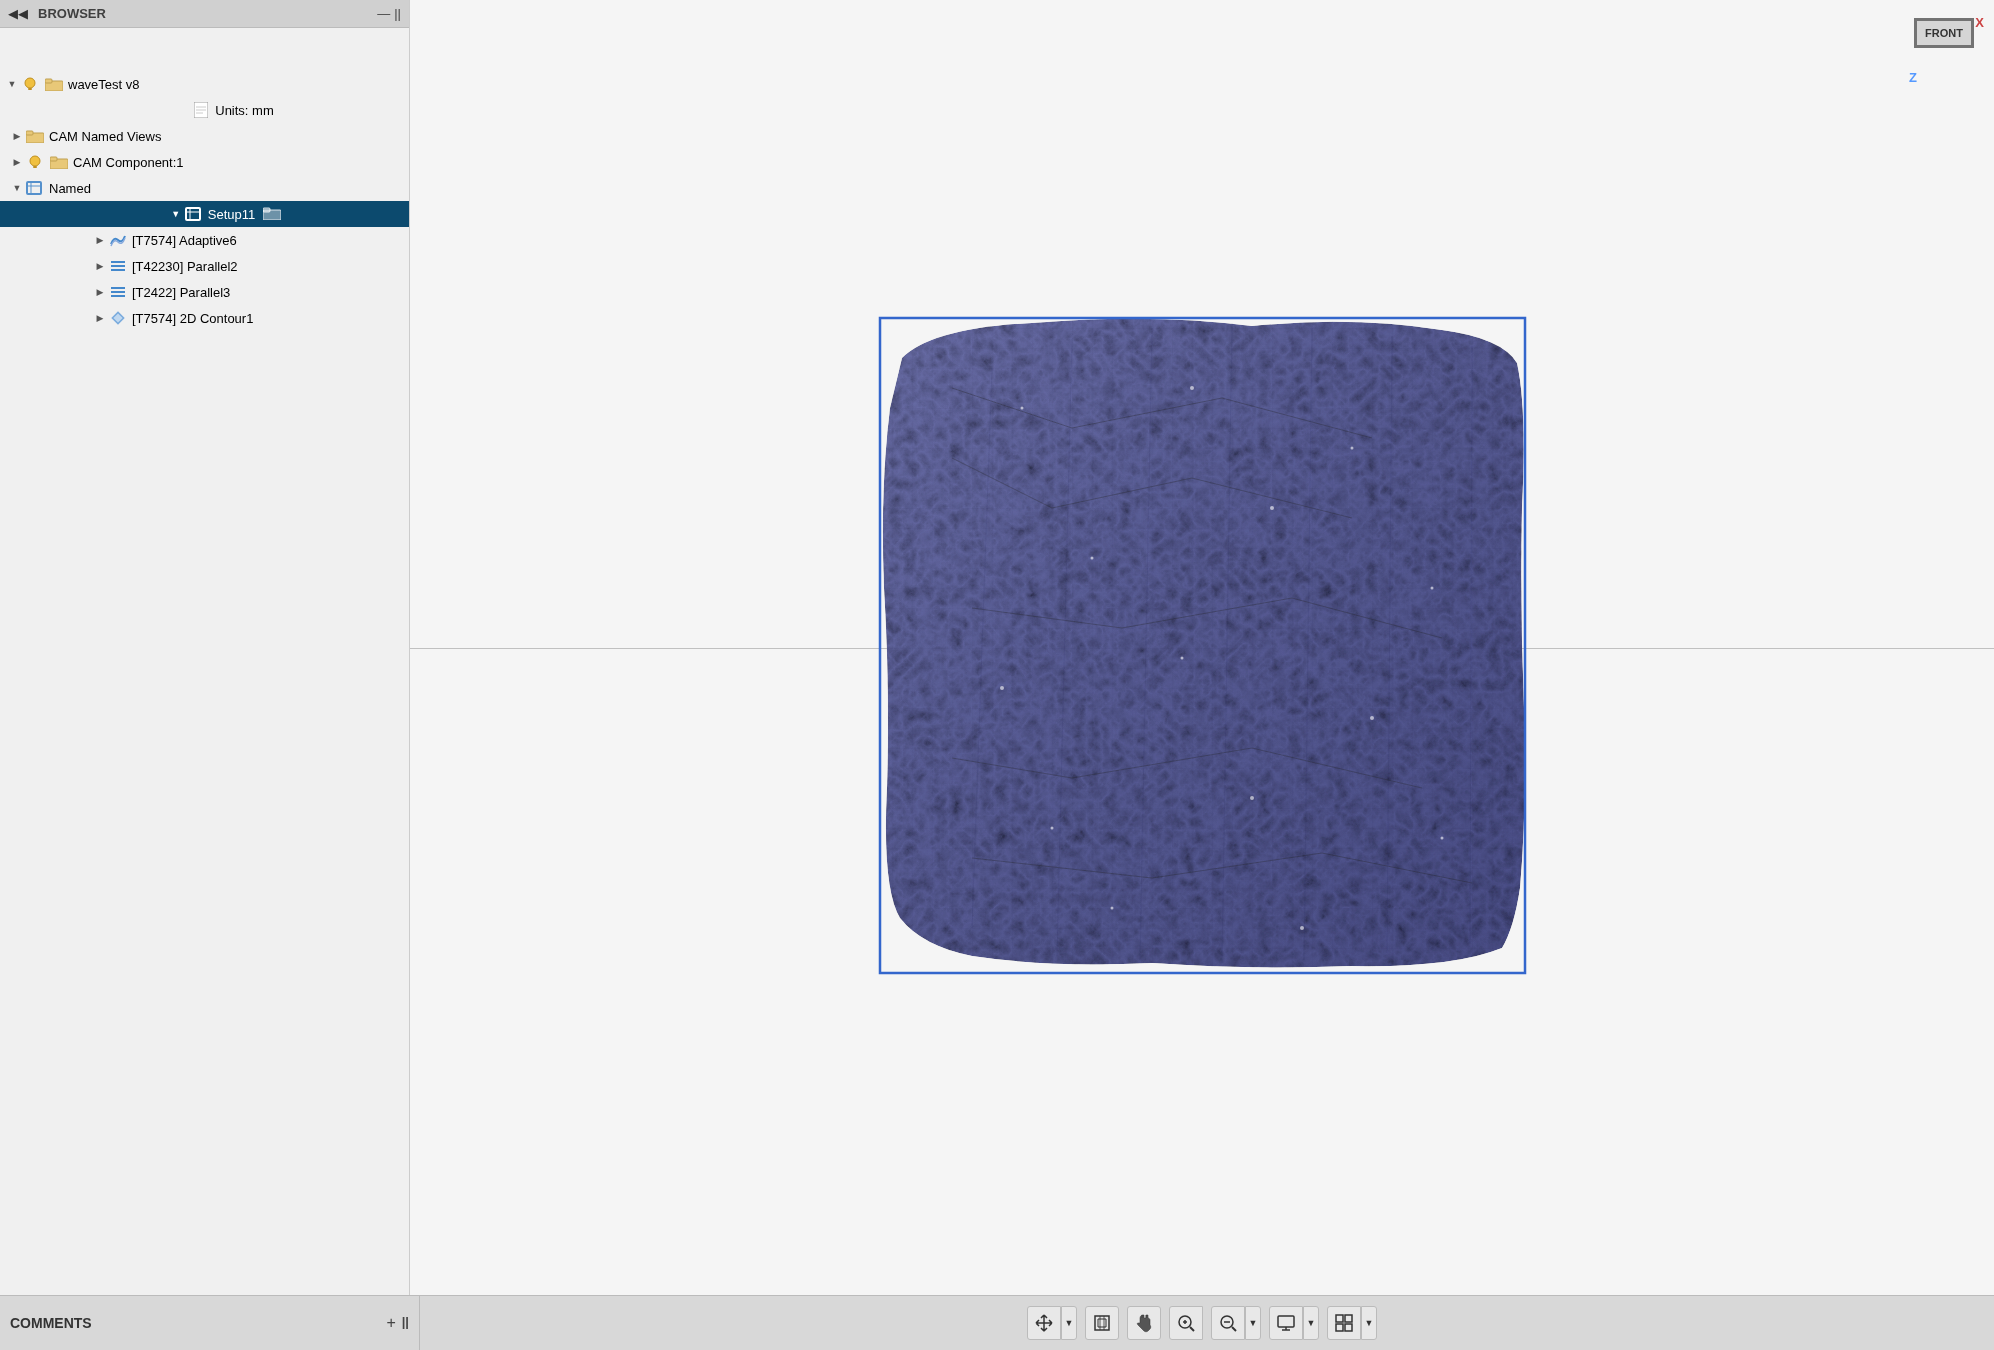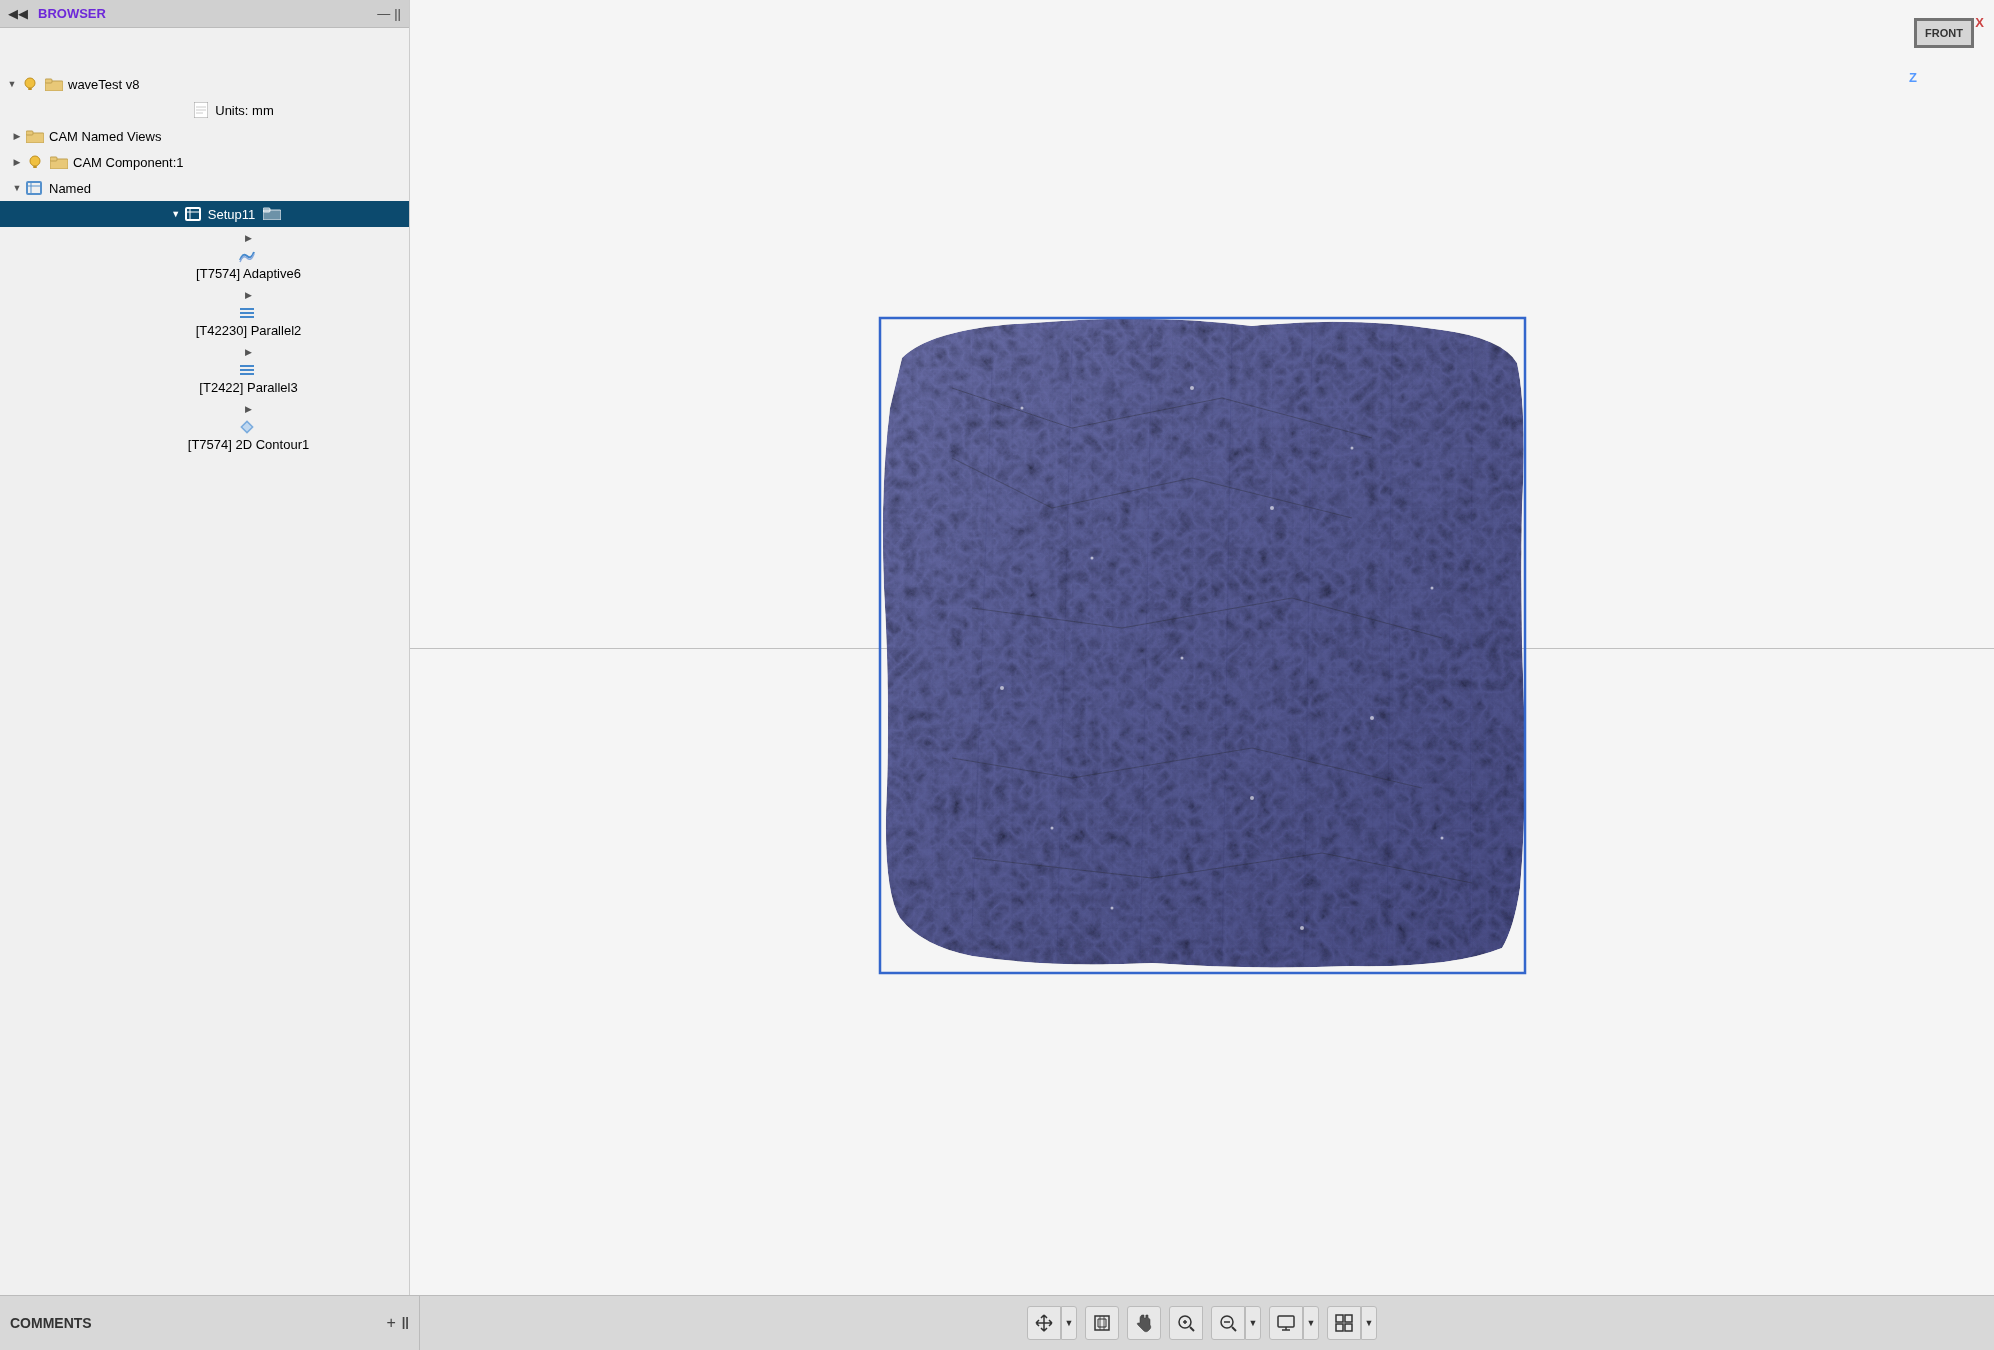--- a/index.html
+++ b/index.html
@@ -42,21 +42,21 @@
     .sidebar-header-arrows {
       font-size: 13px;
       color: #333;
       cursor: pointer;
       margin-right: 4px;
     }
 
     .sidebar-header-title {
       font-size: 13px;
       font-weight: bold;
-      color: #6d28d9;
+      color: #404040;
       flex: 1;
     }
 
     .sidebar-header-icons {
       display: flex;
       gap: 4px;
     }
 
     .sidebar-header-icons span {
       font-size: 13px;
@@ -112,21 +112,21 @@
     }
 
     .tree-label {
       font-size: 13px;
     }
 
     
     .indent-0 { padding-left: 4px; margin-top: 39px; }
     .indent-1 { padding-left: 9px; }
     .indent-2 { padding-left: 44px; justify-content: center; }
-    .indent-3 { padding-left: 92px; flex-direction: column; }
+    .indent-3 { padding-left: 92px; }
 
     
     .viewport {
       flex: 1;
       background: #f5f5f5;
       position: relative;
       overflow: hidden;
     }
 
     .viewport-canvas {

